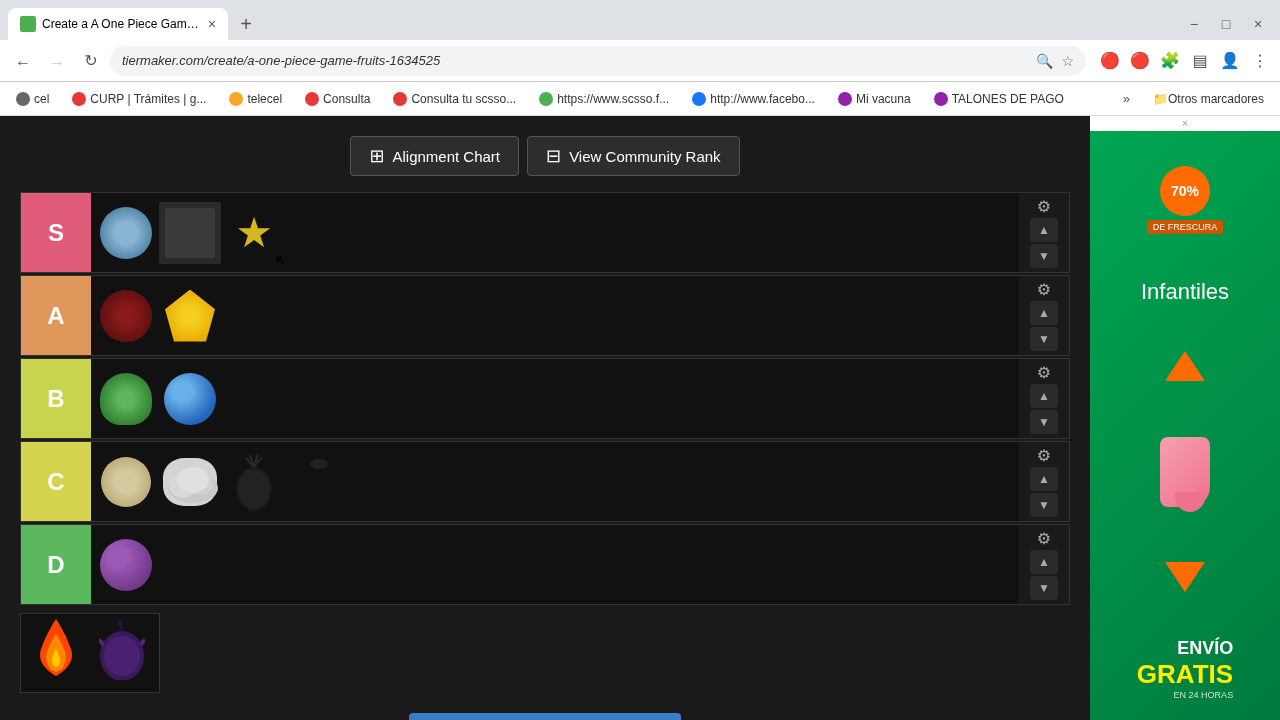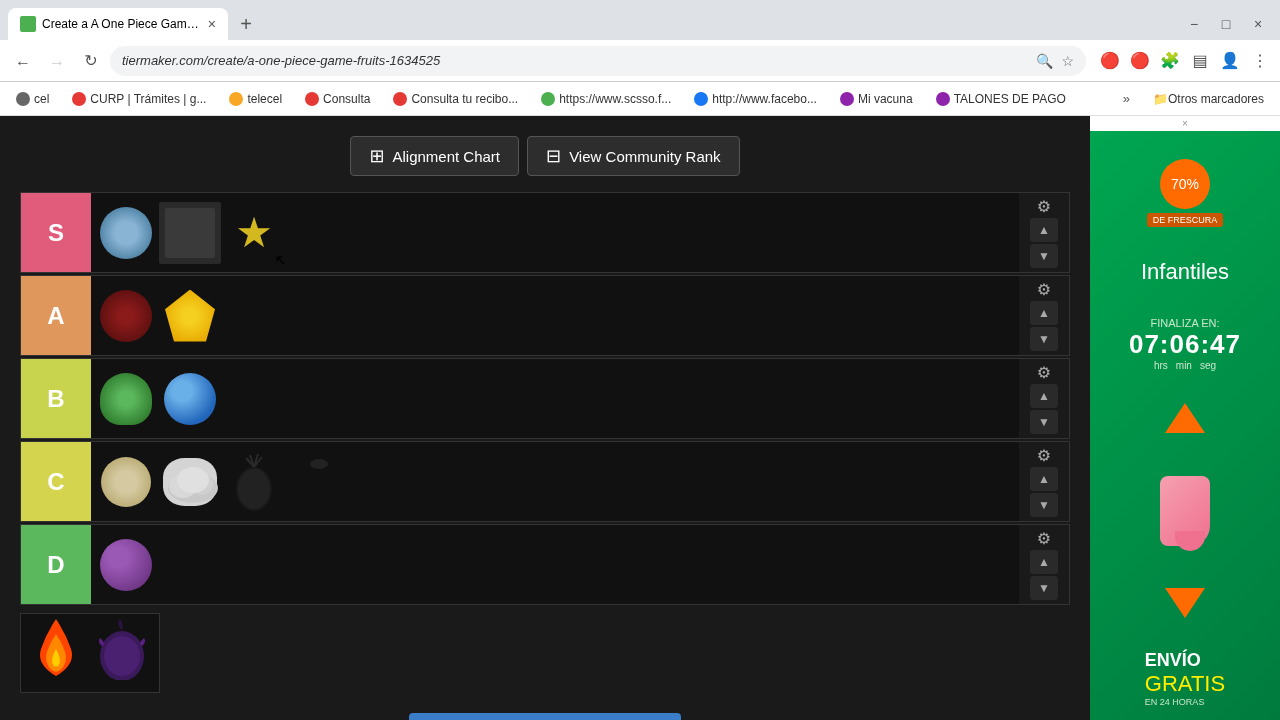--- a/index.html
+++ b/index.html
@@ -68,21 +68,21 @@
     .ad-content { background: linear-gradient(135deg, #00a651 0%, #007a3d 100%); color: #fff; padding: 12px; text-align: center; height: 100%; display: flex; flex-direction: direction; flex-direction: column; align-items: center; justify-content: space-around; }
     .ad-badge { background: #ff6b00; color: #fff; border-radius: 50%; width: 50px; height: 50px; display: flex; align-items: center; justify-content: center; font-weight: bold; font-size: 18px; margin: 0 auto 4px; }
     .ad-badge-sub { font-size: 9px; background: #cc5500; padding: 2px 6px; border-radius: 3px; }
     .ad-title { font-size: 22px; font-weight: normal; }
     .ad-timer-label { font-size: 11px; color: #cce5cc; }
     .ad-timer { font-size: 26px; font-weight: bold; letter-spacing: 1px; }
     .ad-timer-units { display: flex; gap: 8px; font-size: 10px; color: #cce5cc; justify-content: center; }
     .ad-triangle-up { width: 0; height: 0; border-left: 20px solid transparent; border-right: 20px solid transparent; border-bottom: 30px solid #ff6b00; }
     .ad-triangle-down { width: 0; height: 0; border-left: 20px solid transparent; border-right: 20px solid transparent; border-top: 30px solid #ff6b00; }
     .ad-envio { font-size: 18px; font-weight: bold; }
-    .ad-gratis { font-size: 22px; font-weight: normal; color: #ffee00; }
+    .ad-gratis { font-size: 26px; font-weight: bold; color: #ffee00; }
     .ad-delivery { font-size: 9px; color: #cce5cc; }
     .ad-footer { background: #fff; color: #e0003c; font-size: 13px; padding: 6px; font-weight: bold; text-align: center; width: 100%; }
   </style>
 </head>
 <body>
 
 <div class="browser-chrome">
   <div class="tab-bar">
     <div class="tab">
       <span class="tab-favicon" style="background:#4CAF50;"></span>
@@ -130,21 +130,21 @@
     <div class="bookmark-item">
       <span class="bookmark-dot" style="background:#f9a825;"></span>
       <span>telecel</span>
     </div>
     <div class="bookmark-item">
       <span class="bookmark-dot" style="background:#e53935;"></span>
       <span>Consulta</span>
     </div>
     <div class="bookmark-item">
       <span class="bookmark-dot" style="background:#e53935;"></span>
-      <span>Consulta tu recibo...</span>
+      <span>Consulta tu scsso...</span>
     </div>
     <div class="bookmark-item">
       <span class="bookmark-dot" style="background:#4CAF50;"></span>
       <span>https://www.scsso.f...</span>
     </div>
     <div class="bookmark-item">
       <span class="bookmark-dot" style="background:#1877f2;"></span>
       <span>http://www.facebo...</span>
     </div>
     <div class="bookmark-item">
@@ -329,48 +329,39 @@
   </div>
 
   <div class="ad-panel">
     <div class="ad-container">
       <div class="ad-label">×</div>
       <div class="ad-content">
 
         <div style="display:flex;flex-direction:column;align-items:center;">
           <div class="ad-badge">
             <div style="text-align:center;">
-              <div style="font-size:14px;font-weight:normal;">70%</div>
+              <div style="font-size:14px;font-weight:bold;">70%</div>
             </div>
           </div>
           <div class="ad-badge-sub">DE FRESCURA</div>
         </div>
 
         <div class="ad-title">Infantiles</div>
 
-        <div style="text-align:center;">
-          <div class="ad-timer-label">FINALIZA EN:</div>
-          <div class="ad-timer">07:06:47</div>
-          <div class="ad-timer-units">
-            <span>hrs</span>
-            <span>min</span>
-            <span>seg</span>
-          </div>
-        </div>
 
         <div class="ad-triangle-up"></div>
 
         <div style="position:relative;width:80px;height:90px;">
           <div style="width:50px;height:70px;background:linear-gradient(135deg,#f5a0b0,#f07090);border-radius:8px 8px 20px 8px;position:absolute;top:10px;left:15px;"></div>
           <div style="width:30px;height:20px;background:#f07090;border-radius:0 0 20px 20px;position:absolute;bottom:5px;left:30px;"></div>
         </div>
 
         <div class="ad-triangle-down"></div>
 
-        <div style="text-align:left;">
+        <div style="text-align:right;">
           <div class="ad-envio">ENVÍO</div>
           <div class="ad-gratis">GRATIS</div>
           <div class="ad-delivery">EN 24 HORAS</div>
         </div>
 
       </div>
     </div>
   </div>
 </div>
 

